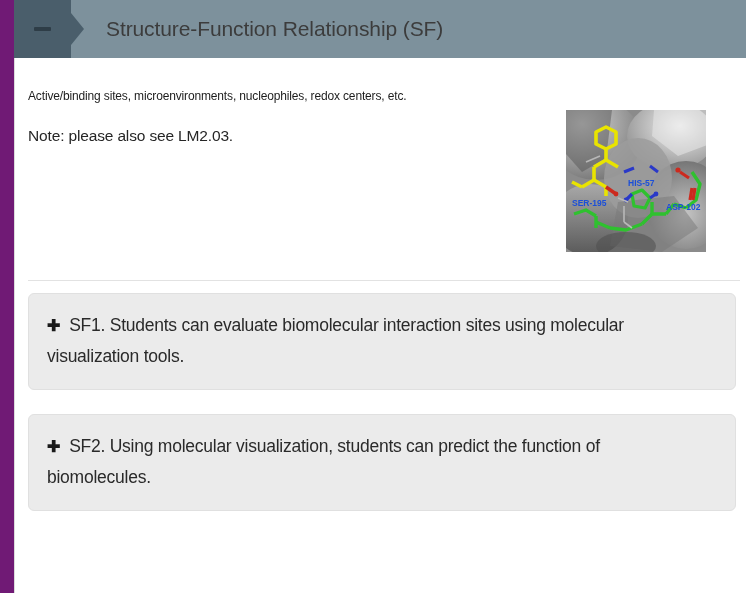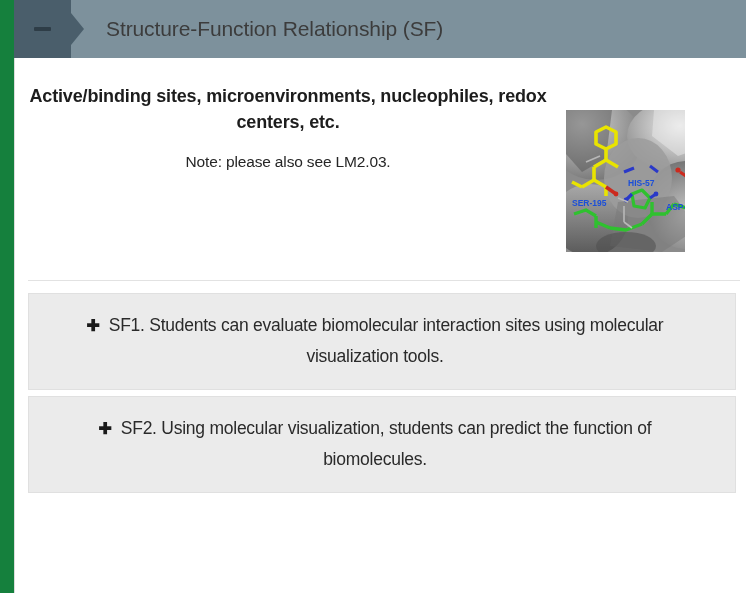--- a/index.html
+++ b/index.html
@@ -9,22 +9,21 @@
     height: 593px;
     background: #ffffff;
     font-family: "Liberation Sans", sans-serif;
     overflow: hidden;
   }
 
   #root {
     position: relative;
     width: 746px;
     height: 593px;
-    background: #15803d;
-    text-align: center;
+    background: #701a75;
   }
 
   
   .section-header {
     position: absolute;
     left: 14px;
     top: 0;
     width: 732px;
     height: 58px;
     background: #7d919c;
@@ -93,41 +92,41 @@
   }
 
   .intro {
     position: absolute;
     left: 13px;
     top: 25px;
     width: 520px;
   }
 
   .intro-heading {
-    font-size: 18px;
-    font-weight: bold;
+    font-size: 12px;
+    font-weight: normal;
     color: #1d1d1d;
     line-height: 26px;
     letter-spacing: -0.15px;
   }
 
   .intro-note {
     margin-top: 15px;
     font-size: 15.5px;
     color: #262626;
     line-height: 24px;
     letter-spacing: -0.15px;
   }
 
   
   .figure {
     position: absolute;
     left: 551px;
     top: 52px;
-    width: 119px;
+    width: 140px;
     height: 142px;
     overflow: hidden;
     background: #8d8d8d;
   }
   .figure svg { display: block; }
 
   
   .divider {
     position: absolute;
     left: 13px;
@@ -141,23 +140,23 @@
   .accordion-list {
     position: absolute;
     left: 13px;
     top: 235px;
     width: 708px;
   }
 
   .accordion-item {
     background: #ebebeb;
     border: 1px solid #e0e0e0;
-    border-radius: 0;
+    border-radius: 6px;
     padding: 16px 32px 18px 18px;
-    margin-bottom: 6px;
+    margin-bottom: 24px;
     cursor: pointer;
   }
 
   .accordion-row {
     font-size: 17.5px;
     line-height: 30px;
     color: #2a2a2a;
     letter-spacing: -0.25px;
   }
 

